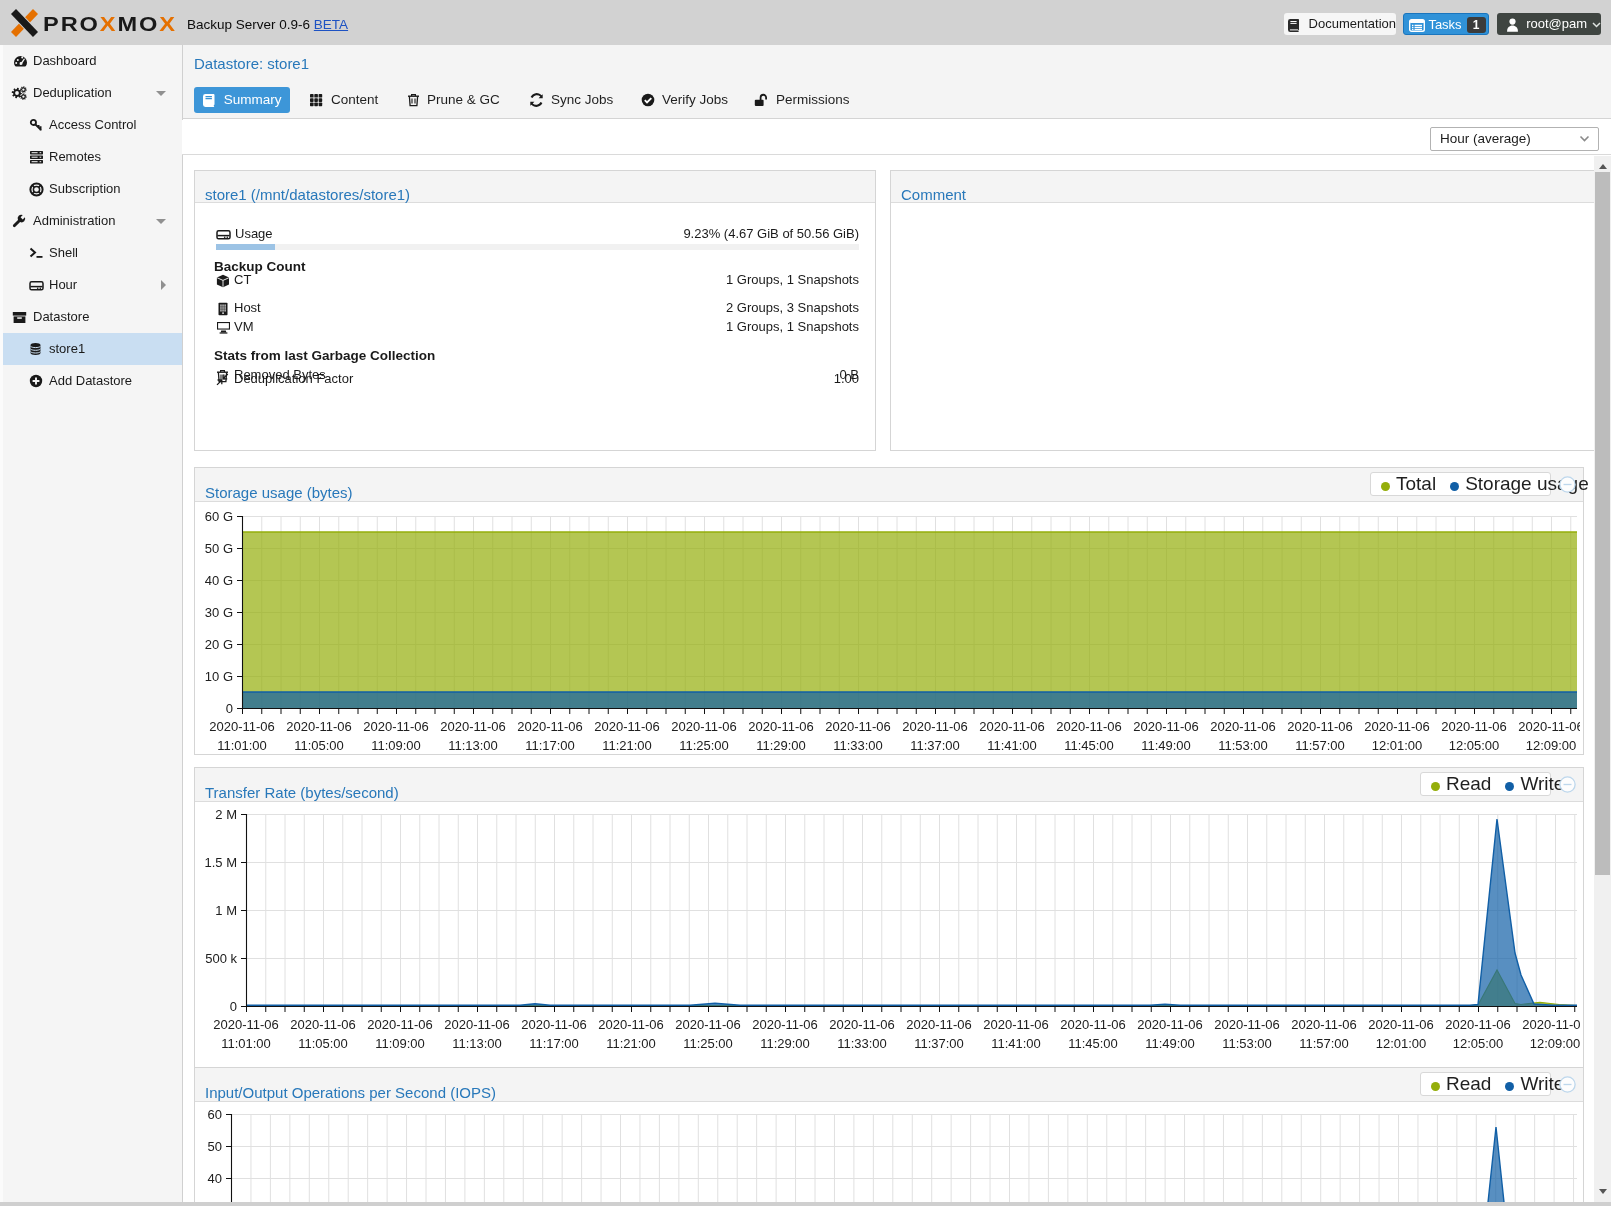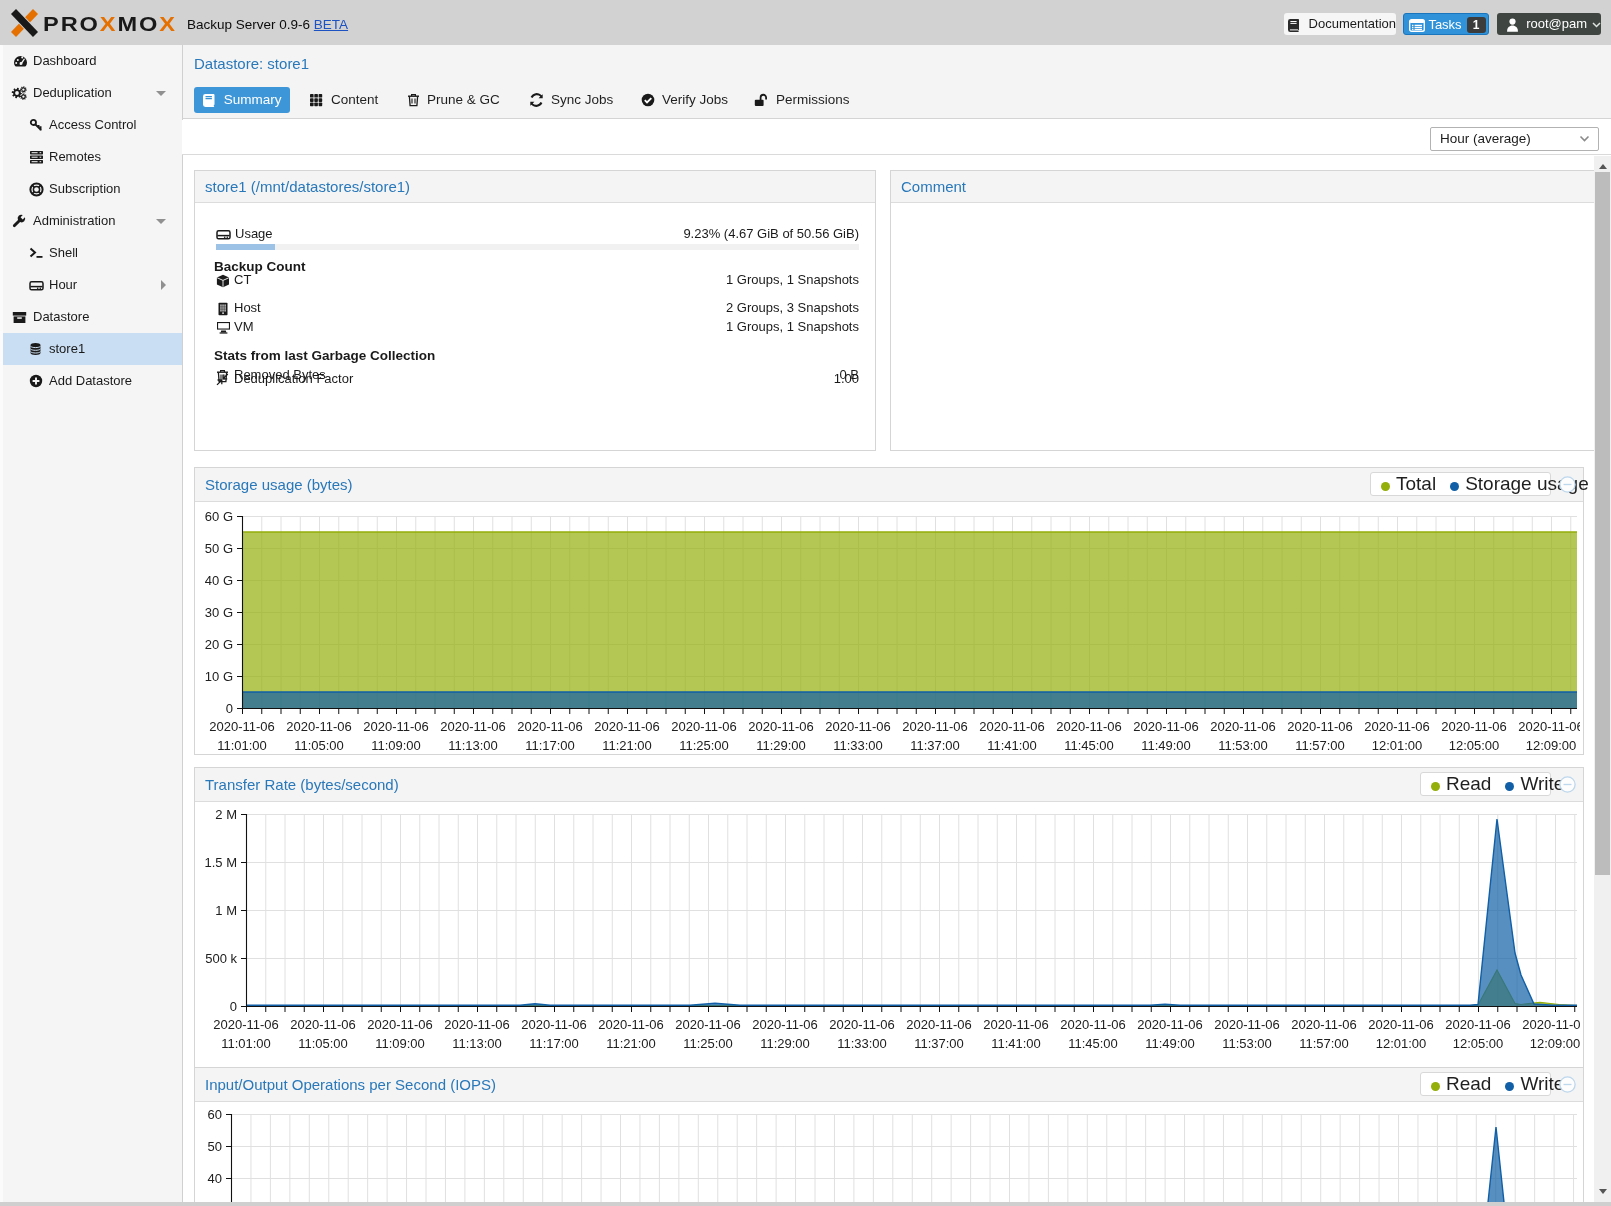--- a/index.html
+++ b/index.html
@@ -13,21 +13,21 @@
 .pagetitle { left:194px; top:55px; color:#2878ba; font-size:15px; }
 .tab { position:absolute; top:87px; height:26px; line-height:26px; color:#1f1f1f; font-size:13.5px; }
 .tab .ic { margin-right:7px; }
 .tabactive { background:#3d96d8; color:#fff; border-radius:3px; text-align:center; }
 .navrow { position:absolute; left:0; width:179px; height:32px; line-height:32px; white-space:nowrap; }
 .navrow .ic { position:absolute; top:0; height:32px; display:flex; align-items:center; }
 .navsel { background:#c9def2; }
 .navcaret { position:absolute; right:16px; top:0; height:32px; display:flex; align-items:center; }
 .panel { position:absolute; background:#fff; border:1px solid #d5d5d5; }
 .phead { position:absolute; left:0; right:0; top:0; background:#f4f4f4; border-bottom:1px solid #dcdcdc; }
-.phead .t { position:absolute; left:10px; color:#2878ba; font-size:15px; }
+.phead .t { position:absolute; left:10px; color:#2878ba; font-size:15px;margin-top:8px; }
 .legend { position:absolute; background:#fff; border:1px solid #d8d8d8; border-radius:3px; height:24px; line-height:22px; font-size:19px; color:#1f1f1f; white-space:nowrap; }
 .ldot { display:inline-block; width:9px; height:9px; border-radius:50%; margin-right:6px; vertical-align:-0.5px; }
 .khead { position:absolute; left:20px; font-weight:bold; font-size:13.5px; }
 .scroll { left:1594px; top:156px; width:17px; height:1046px; background:#f0f0f0; }
 .sthumb { position:absolute; left:1595px; width:15px; background:#bcbcbc; }
 .sarrow { position:absolute; left:3px; width:0; height:0; }
 .hbtn { position:absolute; top:13px; height:22px; line-height:22px; border-radius:3px; font-size:13px; }
 
 </style></head><body>
 <div class="abs hdr"></div>

